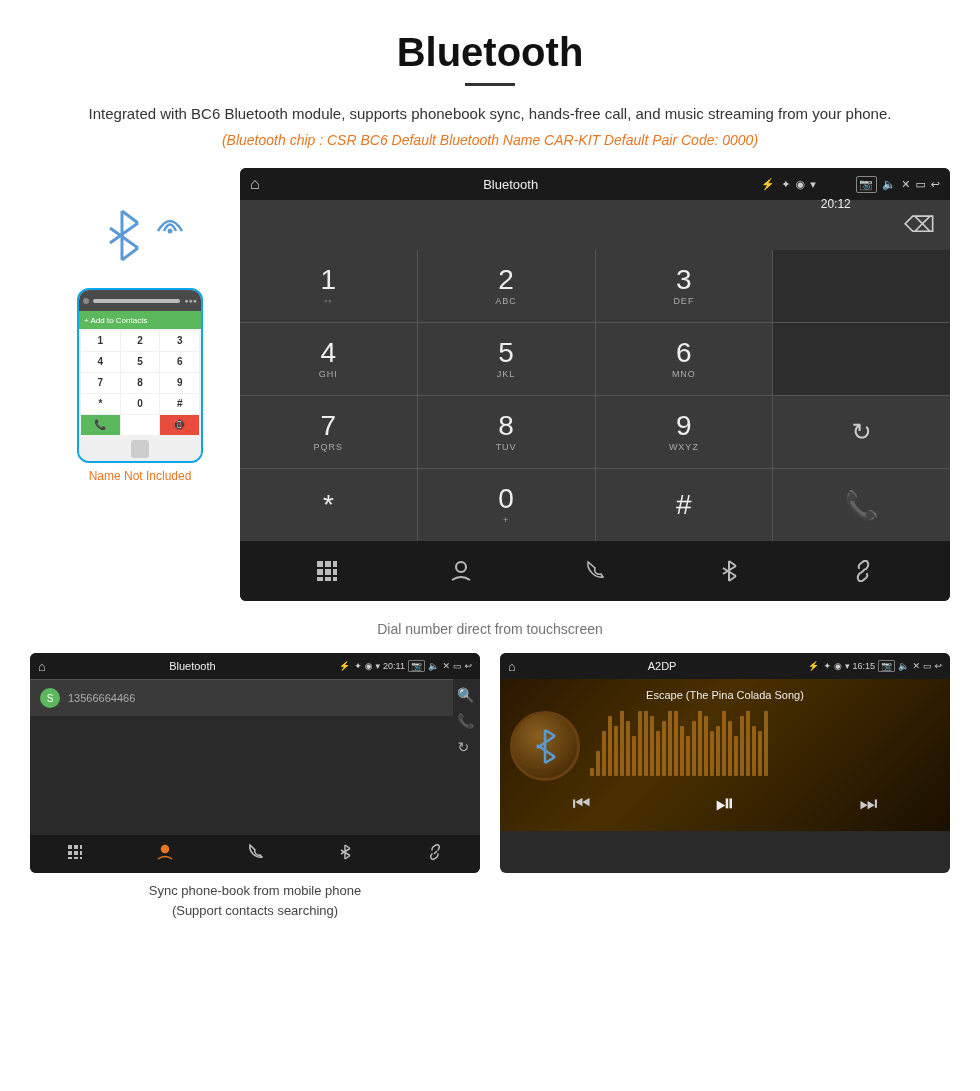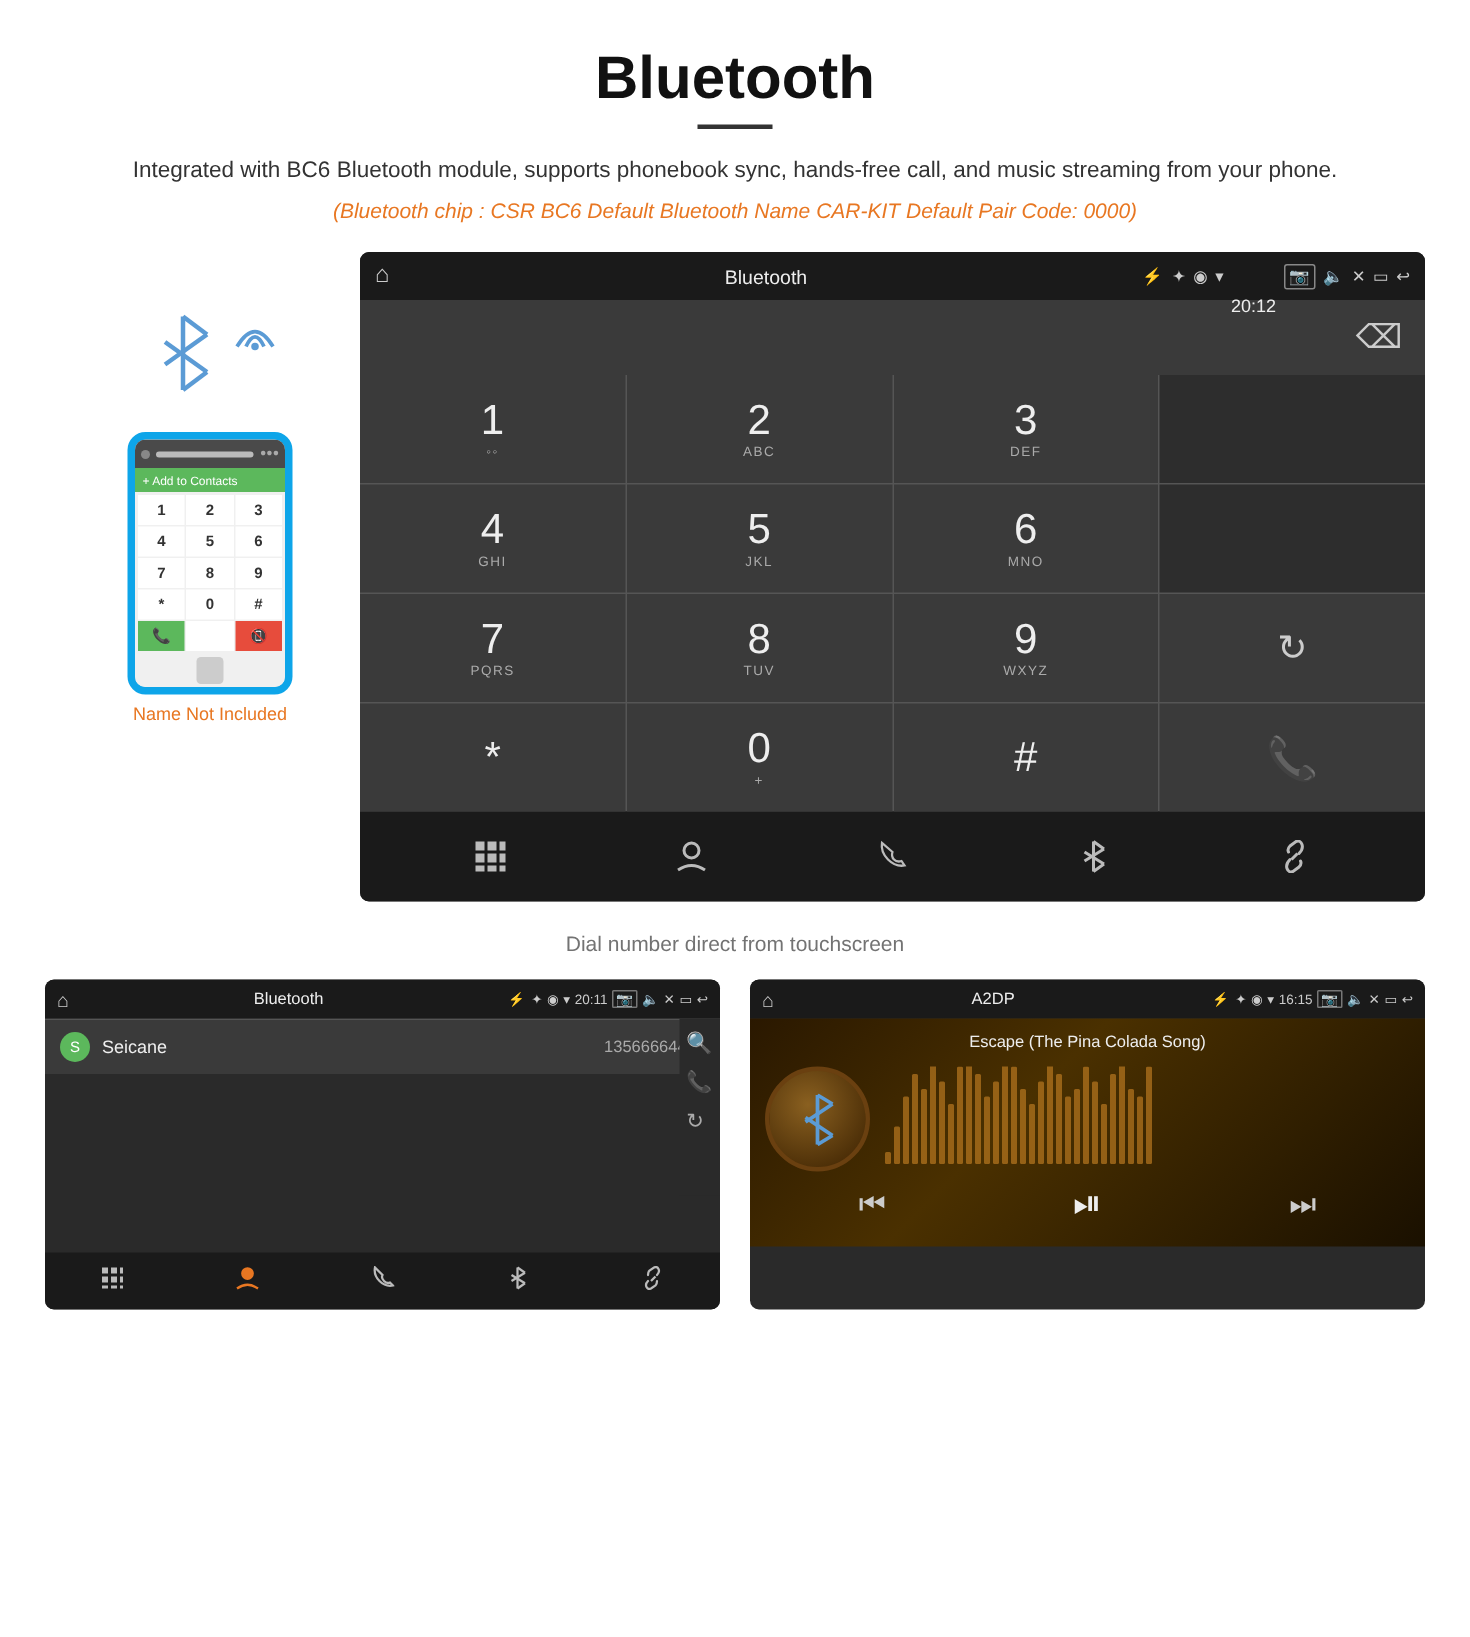--- a/index.html
+++ b/index.html
@@ -55,25 +55,25 @@
       flex-shrink: 0;
       padding-top: 30px;
     }
     .bt-signal-area {
       position: relative;
       width: 100px;
       height: 80px;
       margin-bottom: 10px;
     }
     .phone-frame {
-      width: 110px;
+      width: 126px;
       height: 175px;
       background: #e8e8e8;
       border-radius: 12px;
-      border: 5px solid #0ea5e9;
+      border: 2px solid #0ea5e9;
       overflow: hidden;
       display: flex;
       flex-direction: column;
     }
     .phone-top-bar {
       background: #4a4a4a;
       height: 22px;
       display: flex;
       align-items: center;
       justify-content: center;
@@ -587,21 +587,20 @@
           <span>✕</span>
           <span>▭</span>
           <span>↩</span>
         </div>
       </div>
 
 
       <div class="phonebook-wrapper" style="height:calc(100% - 64px - 38px);">
         <div class="phonebook-contact">
           <div class="contact-letter">S</div>
-          <span class="contact-name">Seicane</span>
           <span class="contact-number">13566664466</span>
         </div>
 
         <div style="position:absolute;right:0;top:0;display:flex;flex-direction:column;gap:10px;padding:8px 5px;background:#2a2a2a;height:100%;">
           <div class="pb-side-icon" style="color:#aaa;font-size:14px;">🔍</div>
           <div class="pb-side-icon" style="color:#aaa;font-size:14px;">📞</div>
           <div class="pb-side-icon" style="color:#aaa;font-size:14px;">↻</div>
         </div>
       </div>
 
@@ -641,20 +640,24 @@
         </div>
         <div class="mini-bottom-btn">
           <svg width="16" height="16" viewBox="0 0 16 16">
               <path d="M5,10 Q3,12 4,14 Q5,16 7,15 L10,13 Q11,12 11,10" stroke="#bbb" stroke-width="1.5" fill="none" stroke-linecap="round"></path>
               <path d="M11,6 Q13,4 12,2 Q11,0 9,1 L6,3 Q5,4 5,6" stroke="#bbb" stroke-width="1.5" fill="none" stroke-linecap="round"></path>
               <line x1="7" y1="10" x2="10" y2="7" stroke="#bbb" stroke-width="1.5"></line>
             </svg>
         </div>
       </div>
     </div>
+    <p class="bottom-caption">
+      <span>Sync phone-book from mobile phone</span>
+      <span>(Support contacts searching)</span>
+    </p>
   </div>
 
   <div class="bottom-item">
     <div class="mini-screen" style="position:relative;">
 
       <div class="mini-statusbar">
         <span style="font-size:13px;">⌂</span>
         <span class="ms-title">A2DP</span>
         <span style="font-size:9px;">⚡</span>
         <div class="ms-right">

